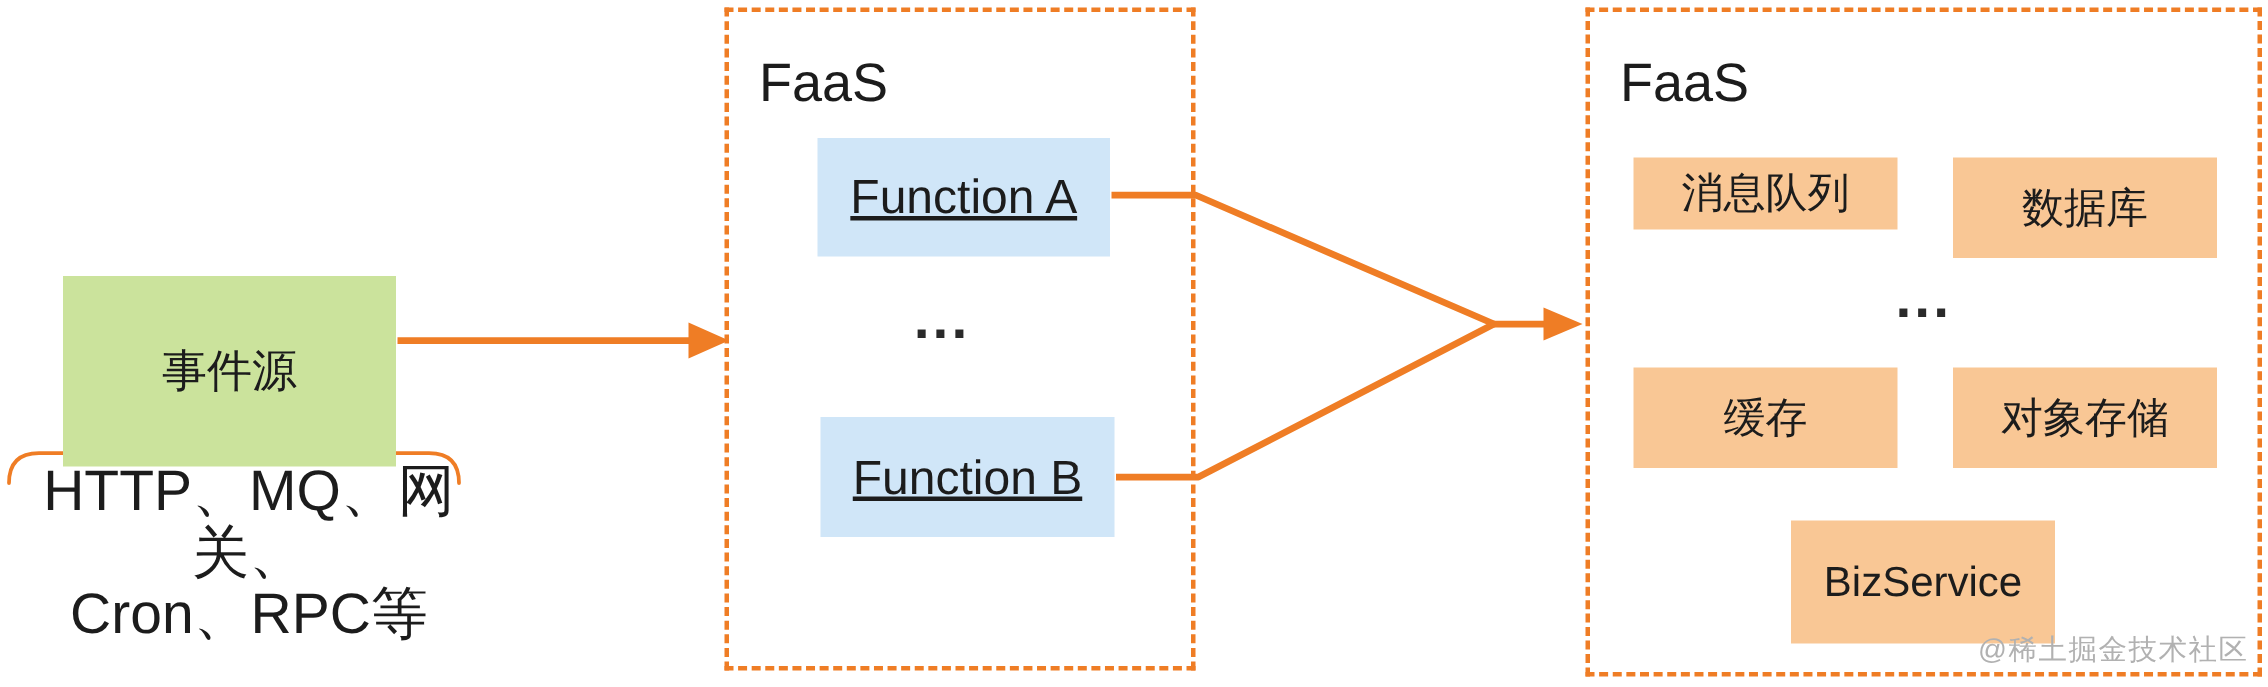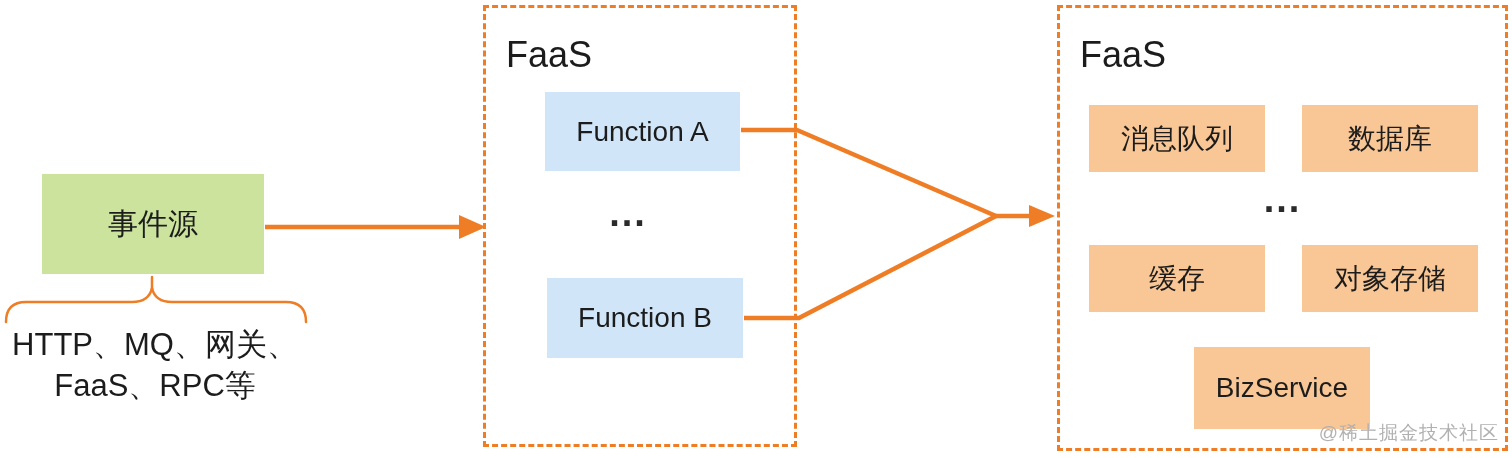--- a/index.html
+++ b/index.html
@@ -14,36 +14,36 @@
   .overlay{position:absolute;left:0;top:0;width:1512px;height:458px;pointer-events:none;}
   .stroke{stroke:var(--accent,#ef7d25);fill:none;}
   .head{fill:var(--accent,#ef7d25);stroke:none;}
 
   .box{
     position:absolute;
     display:flex;align-items:center;justify-content:center;
     text-align:center;
   }
   .event{background:var(--event-fill,#cbe39c);font-size:30px;}
-  .func{background:var(--function-fill,#d0e6f8);font-size:28px;}
+  .func{background:var(--function-fill,#d0e6f8);font-size:32px;text-decoration:underline;}
   .svc{background:var(--service-fill,#f9c795);font-size:28px;}
 
   .group{
     position:absolute;
     border:3px dashed var(--accent,#ef7d25);
     box-sizing:border-box;
   }
   .group-title{
     position:absolute;left:20px;top:10px;
     font-size:36px;
     margin-top:16px;
   }
   .examples{
-    position:absolute;left:0;top:324px;width:310px;
-    text-align:center;font-size:31px;line-height:41px;
+    position:absolute;left:0;top:308px;width:310px;
+    text-align:center;font-size:38px;line-height:41px;padding-left:11px;
   }
   .ellipsis{
     position:absolute;text-align:center;
     font-size:38px;font-weight:700;letter-spacing:2px;color:#2a2a2a;
   }
   .watermark{
     position:absolute;right:13px;top:420px;
     font-size:19px;color:var(--watermark-text,#b1b1b1);
     letter-spacing:1px;white-space:nowrap;
   }
@@ -60,43 +60,43 @@
 
     <path class="stroke" stroke-width="4.5" d="M265 227 L462 227"></path>
     <polygon class="head" points="459,215 486,227 459,239"></polygon>
 
     <path class="stroke" stroke-width="4.5" stroke-linejoin="round" d="M741 130 L797 130 L996 216"></path>
     <path class="stroke" stroke-width="4.5" stroke-linejoin="round" d="M744 318 L799 318 L996 216"></path>
     <path class="stroke" stroke-width="4.5" d="M994 216 L1032 216"></path>
     <polygon class="head" points="1029,205 1055,216 1029,227"></polygon>
   </svg>
 
-  <div class="box event" style="left:42px;top:174px;width:222px;height:100px;">
+  <div class="box event" style="left:42px;top:184px;width:222px;height:127px;">
     <span>事件源</span>
   </div>
   <div class="examples">
     <div>HTTP、MQ、网关、</div>
-    <div>FaaS、RPC等</div>
+    <div>Cron、RPC等</div>
   </div>
 
   <div class="group" style="left:483px;top:5px;width:314px;height:442px;">
     <div class="group-title">FaaS</div>
   </div>
   <div class="box func" style="left:545px;top:92px;width:195px;height:79px;">
     <span>Function A</span>
   </div>
   <div class="ellipsis" style="left:483px;top:192px;width:290px;">...</div>
   <div class="box func" style="left:547px;top:278px;width:196px;height:80px;">
     <span>Function B</span>
   </div>
 
   <div class="group" style="left:1057px;top:5px;width:451px;height:446px;">
     <div class="group-title">FaaS</div>
   </div>
-  <div class="box svc" style="left:1089px;top:105px;width:176px;height:67px;">
+  <div class="box svc" style="left:1089px;top:105px;width:176px;height:48px;">
     <span>消息队列</span>
   </div>
   <div class="box svc" style="left:1302px;top:105px;width:176px;height:67px;">
     <span>数据库</span>
   </div>
   <div class="ellipsis" style="left:1057px;top:178px;width:451px;">...</div>
   <div class="box svc" style="left:1089px;top:245px;width:176px;height:67px;">
     <span>缓存</span>
   </div>
   <div class="box svc" style="left:1302px;top:245px;width:176px;height:67px;">

